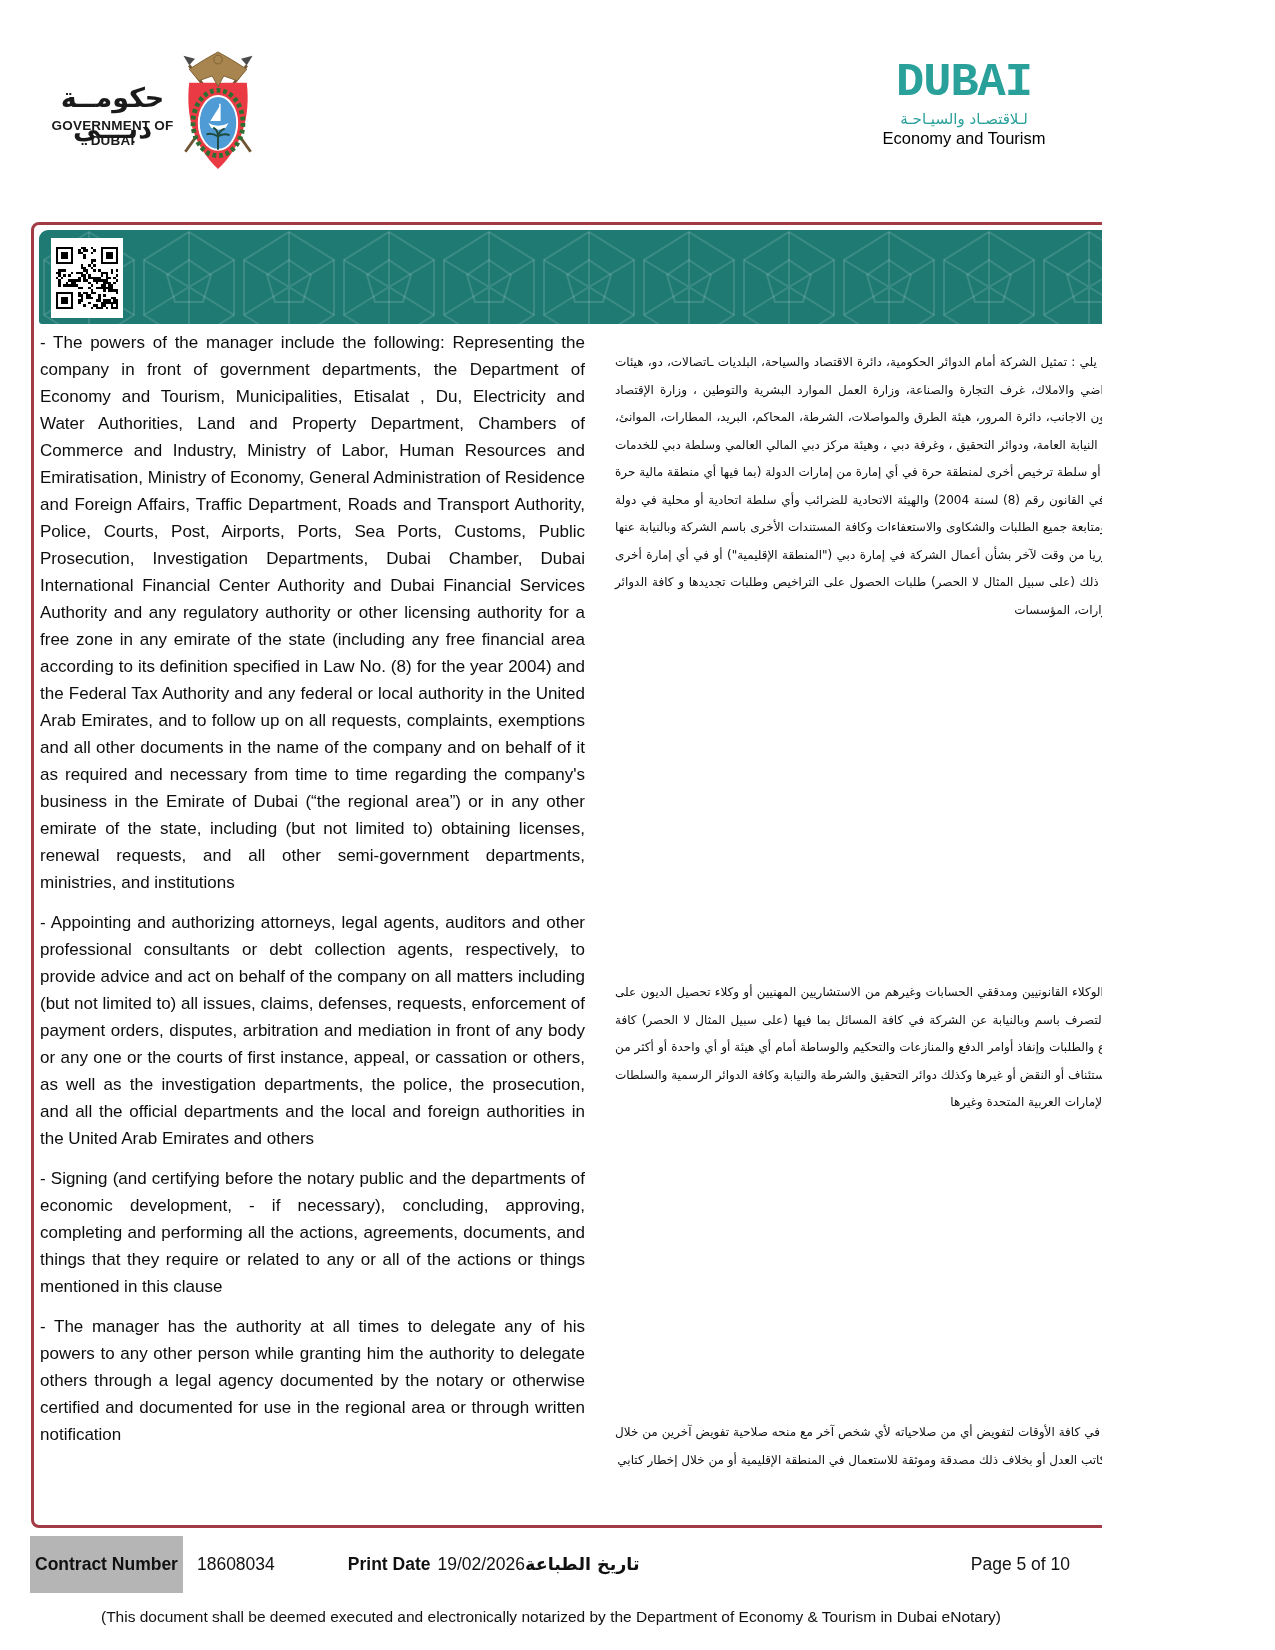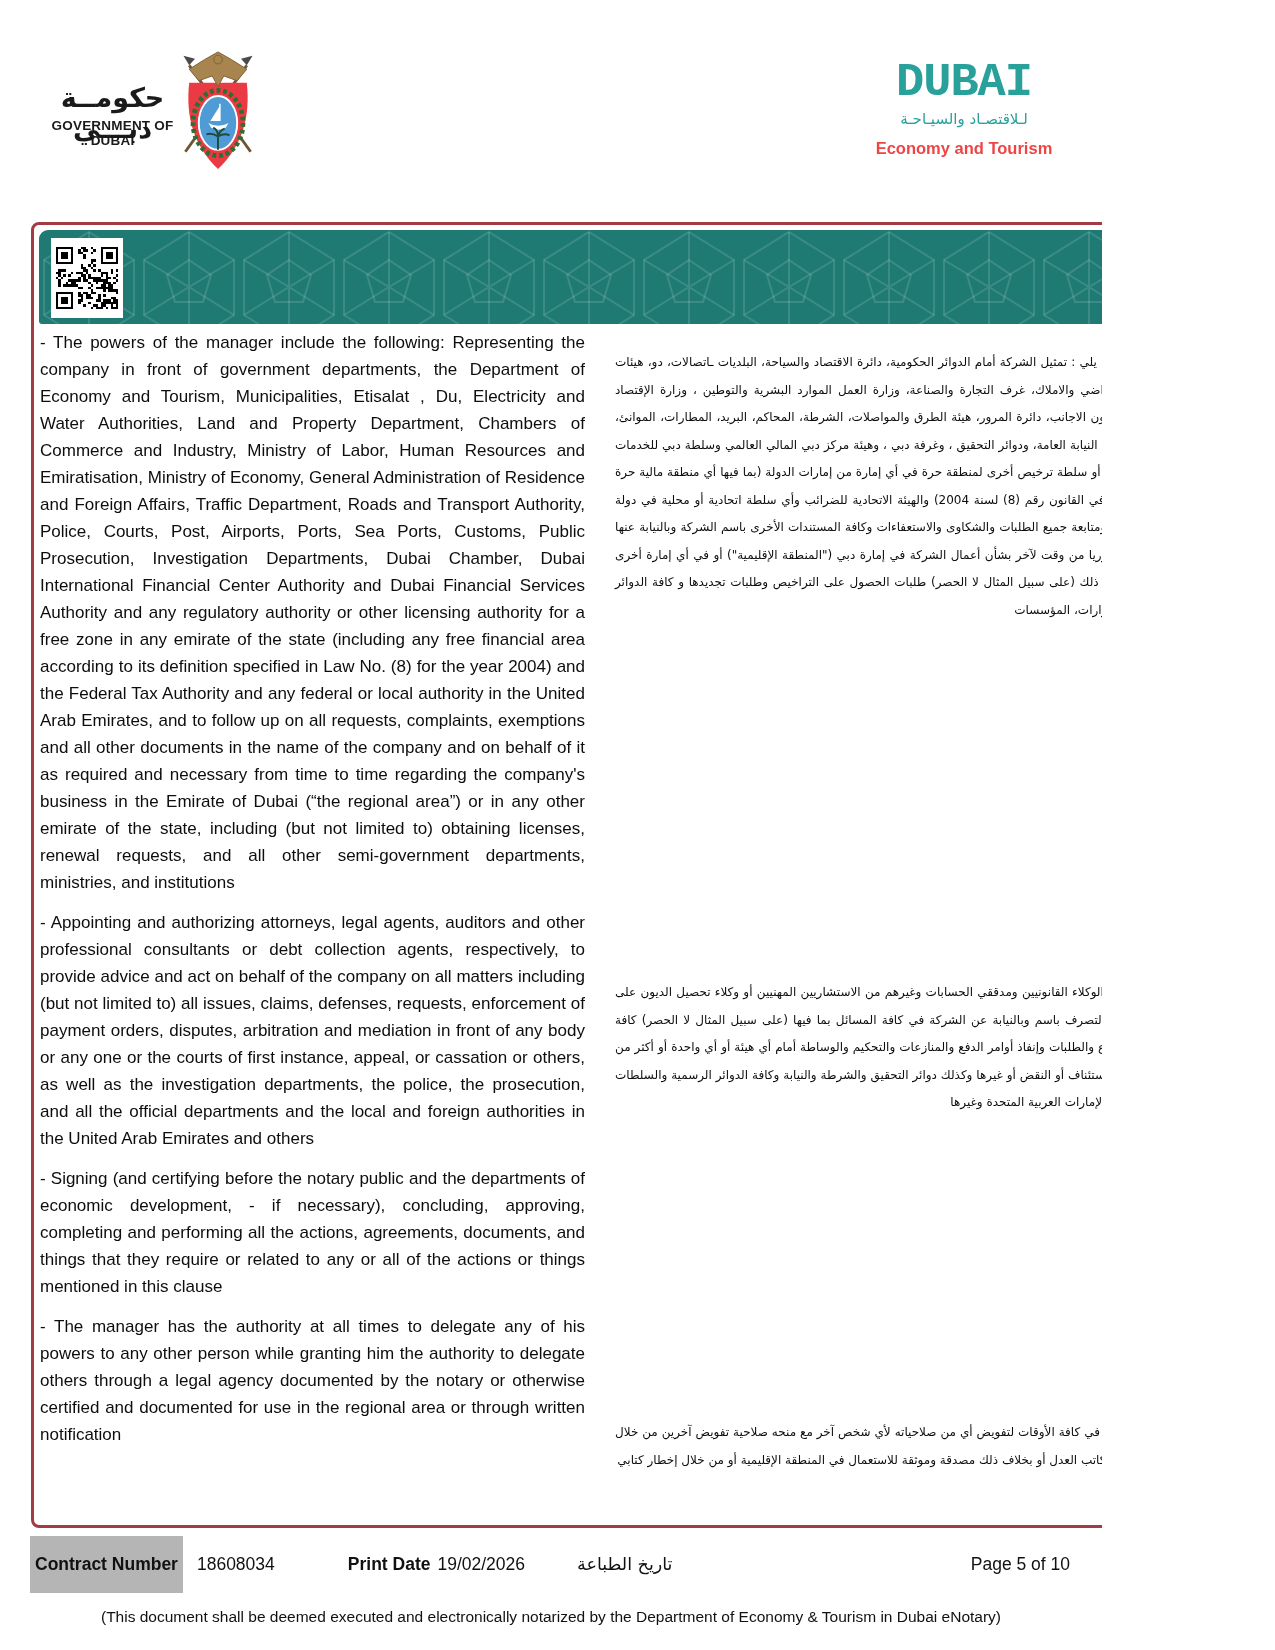--- a/index.html
+++ b/index.html
@@ -9,21 +9,21 @@
   
   .gov-ar{position:absolute;left:30px;top:82px;width:165px;text-align:center;
           font-family:"DejaVu Sans",sans-serif;font-weight:bold;font-size:27px;color:#1a1a1a;direction:rtl;}
   .gov-en{position:absolute;left:30px;top:118px;width:165px;text-align:center;
           font-weight:bold;font-size:13.5px;letter-spacing:.2px;color:#1a1a1a;}
   .crest{position:absolute;left:170px;top:50px;width:96px;height:124px;}
   .det{position:absolute;right:38px;top:58px;width:200px;text-align:center;}
   .det-wordmark{font-family:Liberation Mono, monospace;font-weight:bold;font-size:47px;
                 line-height:50px;color:#29a09a;letter-spacing:-1px;}
   .det-ar{font-family:"DejaVu Sans",sans-serif;font-size:15px;color:#29a09a;direction:rtl;margin-top:2px;}
-  .det-en{font-weight:bold;font-size:16.5px;color:#ef4444;margin-top:11px;}
+  .det-en{font-weight:normal;font-size:16.5px;color:#000000;margin-top:1px;}
 
   
   .doc-frame{position:absolute;left:31px;top:222px;width:1212px;height:1306px;
              border:3px solid #a23b44;border-radius:8px;box-sizing:border-box;}
   .banner{position:absolute;left:5px;right:5px;top:5px;height:94px;background:#1f7a74;
           border-radius:9px 9px 3px 3px;overflow:hidden;}
   .banner svg.hex{position:absolute;inset:0;width:100%;height:100%;}
   .qrbox{position:absolute;background:#ffffff;padding:5px;box-sizing:border-box;}
   .qrbox svg{display:block;width:100%;height:100%;}
   .qr-left{left:12px;top:8px;width:72px;height:80px;}
@@ -39,21 +39,21 @@
   .row:nth-child(3) .cell-ar{padding-top:60px;}
   .row:nth-child(4) .cell-ar{padding-top:86px;}
 
   
   .footer-row{position:absolute;left:30px;right:32px;top:1536px;display:flex;
               align-items:baseline;font-size:17.5px;}
   .contract-label{font-weight:bold;background:#b5b5b5;padding:18px 5px;}
   .contract-value{margin-left:14px;}
   .print-label{font-weight:bold;margin-left:73px;}
   .print-value{margin-left:7px;}
-  .print-label-ar{font-weight:normal;margin-left:52px;font-family:"DejaVu Sans",sans-serif;direction:rtl;}
+  .print-label-ar{font-weight:bold;font-family:"DejaVu Sans",sans-serif;direction:rtl;}
   .page-label{margin-left:auto;}
 
   .note-ar{position:absolute;left:0;top:1668px;width:100%;text-align:center;direction:rtl;
            font-family:"DejaVu Sans",sans-serif;font-size:14.5px;color:#111;}
   .note-en{position:absolute;left:0;top:1608px;width:100%;text-align:center;
            font-size:15.5px;color:#111;}
 </style>
 </head>
 <body>
 

